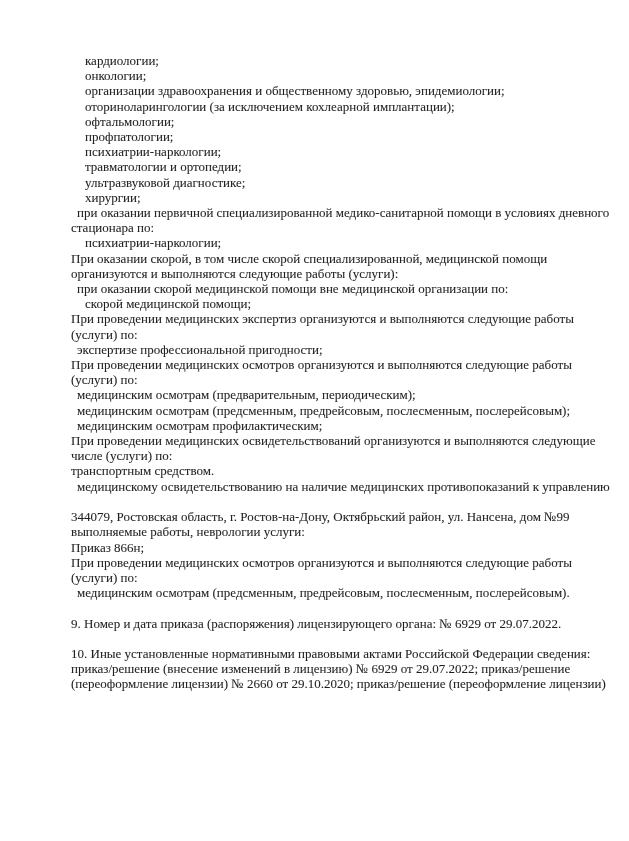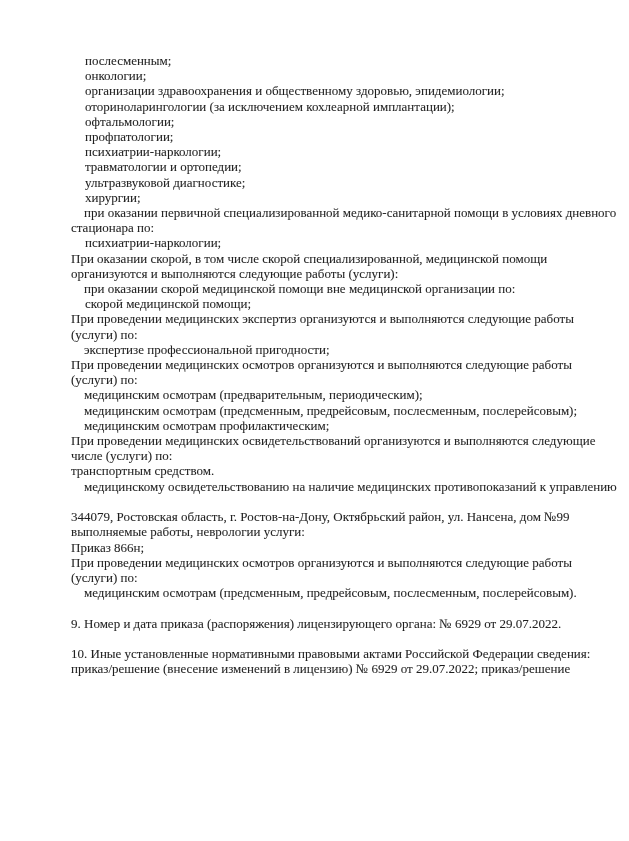--- a/index.html
+++ b/index.html
@@ -25,29 +25,29 @@
     font-size: 13px;
     line-height: 15.2px;
     color: #1f1f1f;
     -webkit-text-stroke: 0.2px rgba(31,31,31,0.35);
   }
   .line {
     white-space: nowrap;
     min-height: 15.2px;
   }
   .indent-0 { padding-left: 0; }
-  .indent-1 { padding-left: 6px; margin-left: 7px; }
+  .indent-1 { padding-left: 6px; }
   .indent-2 { padding-left: 14px; }
 </style>
 </head>
 <body>
 
 <div class="page">
   <div class="doc">
-      <div class="line indent-2">послесменным;</div>
+      <div class="line indent-2">кардиологии;</div>
       <div class="line indent-2">онкологии;</div>
       <div class="line indent-2">организации здравоохранения и общественному здоровью, эпидемиологии;</div>
       <div class="line indent-2">оториноларингологии (за исключением кохлеарной имплантации);</div>
       <div class="line indent-2">офтальмологии;</div>
       <div class="line indent-2">профпатологии;</div>
       <div class="line indent-2">психиатрии-наркологии;</div>
       <div class="line indent-2">травматологии и ортопедии;</div>
       <div class="line indent-2">ультразвуковой диагностике;</div>
       <div class="line indent-2">хирургии;</div>
       <div class="line indent-1">при оказании первичной специализированной медико-санитарной помощи в условиях дневного</div>
@@ -74,14 +74,15 @@
       <div class="line indent-0">выполняемые работы, неврологии услуги:</div>
       <div class="line indent-0">Приказ 866н;</div>
       <div class="line indent-0">При проведении медицинских осмотров организуются и выполняются следующие работы</div>
       <div class="line indent-0">(услуги) по:</div>
       <div class="line indent-1">медицинским осмотрам (предсменным, предрейсовым, послесменным, послерейсовым).</div>
       <div class="line indent-0">&nbsp;</div>
       <div class="line indent-0">9. Номер и дата приказа (распоряжения) лицензирующего органа: № 6929 от 29.07.2022.</div>
       <div class="line indent-0">&nbsp;</div>
       <div class="line indent-0">10. Иные установленные нормативными правовыми актами Российской Федерации сведения:</div>
       <div class="line indent-0">приказ/решение (внесение изменений в лицензию) № 6929 от 29.07.2022; приказ/решение</div>
+      <div class="line indent-0">(переоформление лицензии) № 2660 от 29.10.2020; приказ/решение (переоформление лицензии)</div>
     </div>
 </div>
 
 </body></html>

